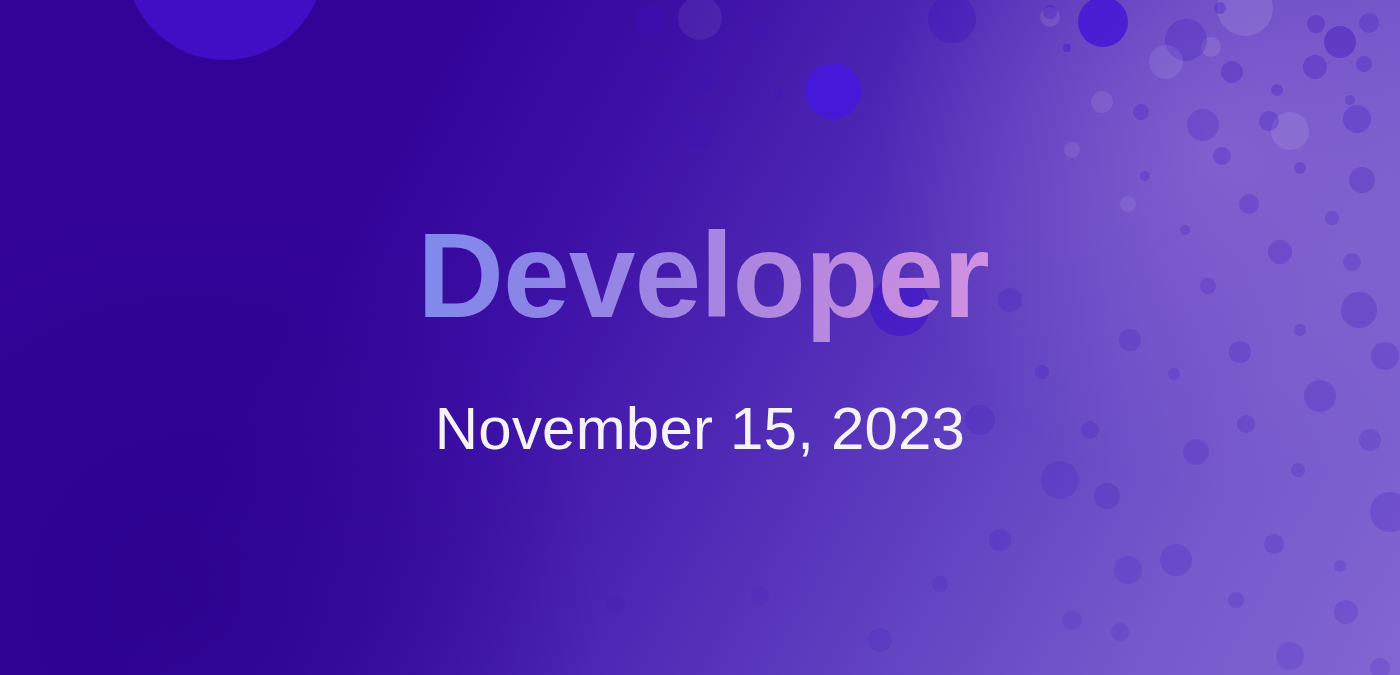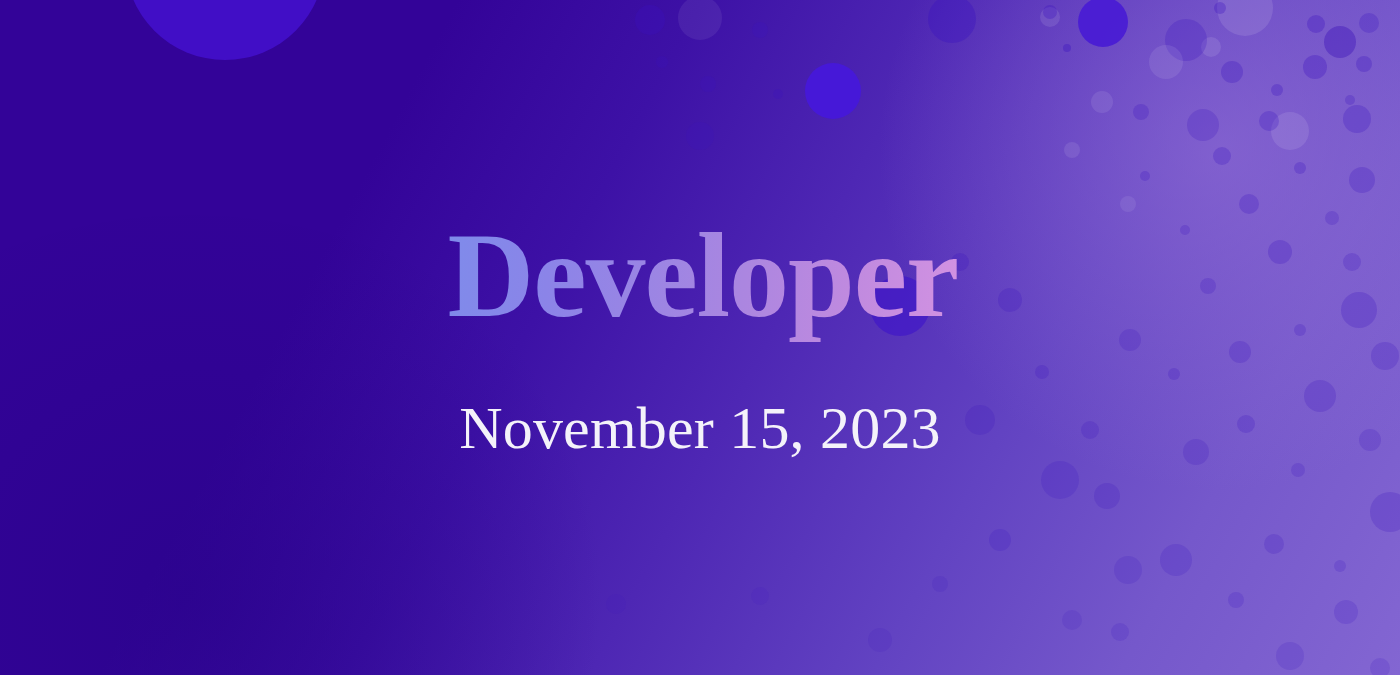--- a/index.html
+++ b/index.html
@@ -5,21 +5,21 @@
   html, body {
     margin: 0;
     padding: 0;
     background: #1a0a4a;
   }
   #stage {
     position: relative;
     width: 1400px;
     height: 675px;
     overflow: hidden;
-    font-family: Liberation Serif, serif;
+    font-family: Liberation Sans, sans-serif;
   }
 
   
   .bg-base {
     position: absolute;
     inset: 0;
     background: linear-gradient(118deg,
        #330398 0%,
        #330398 26%,
        #3d11a6 40%,

